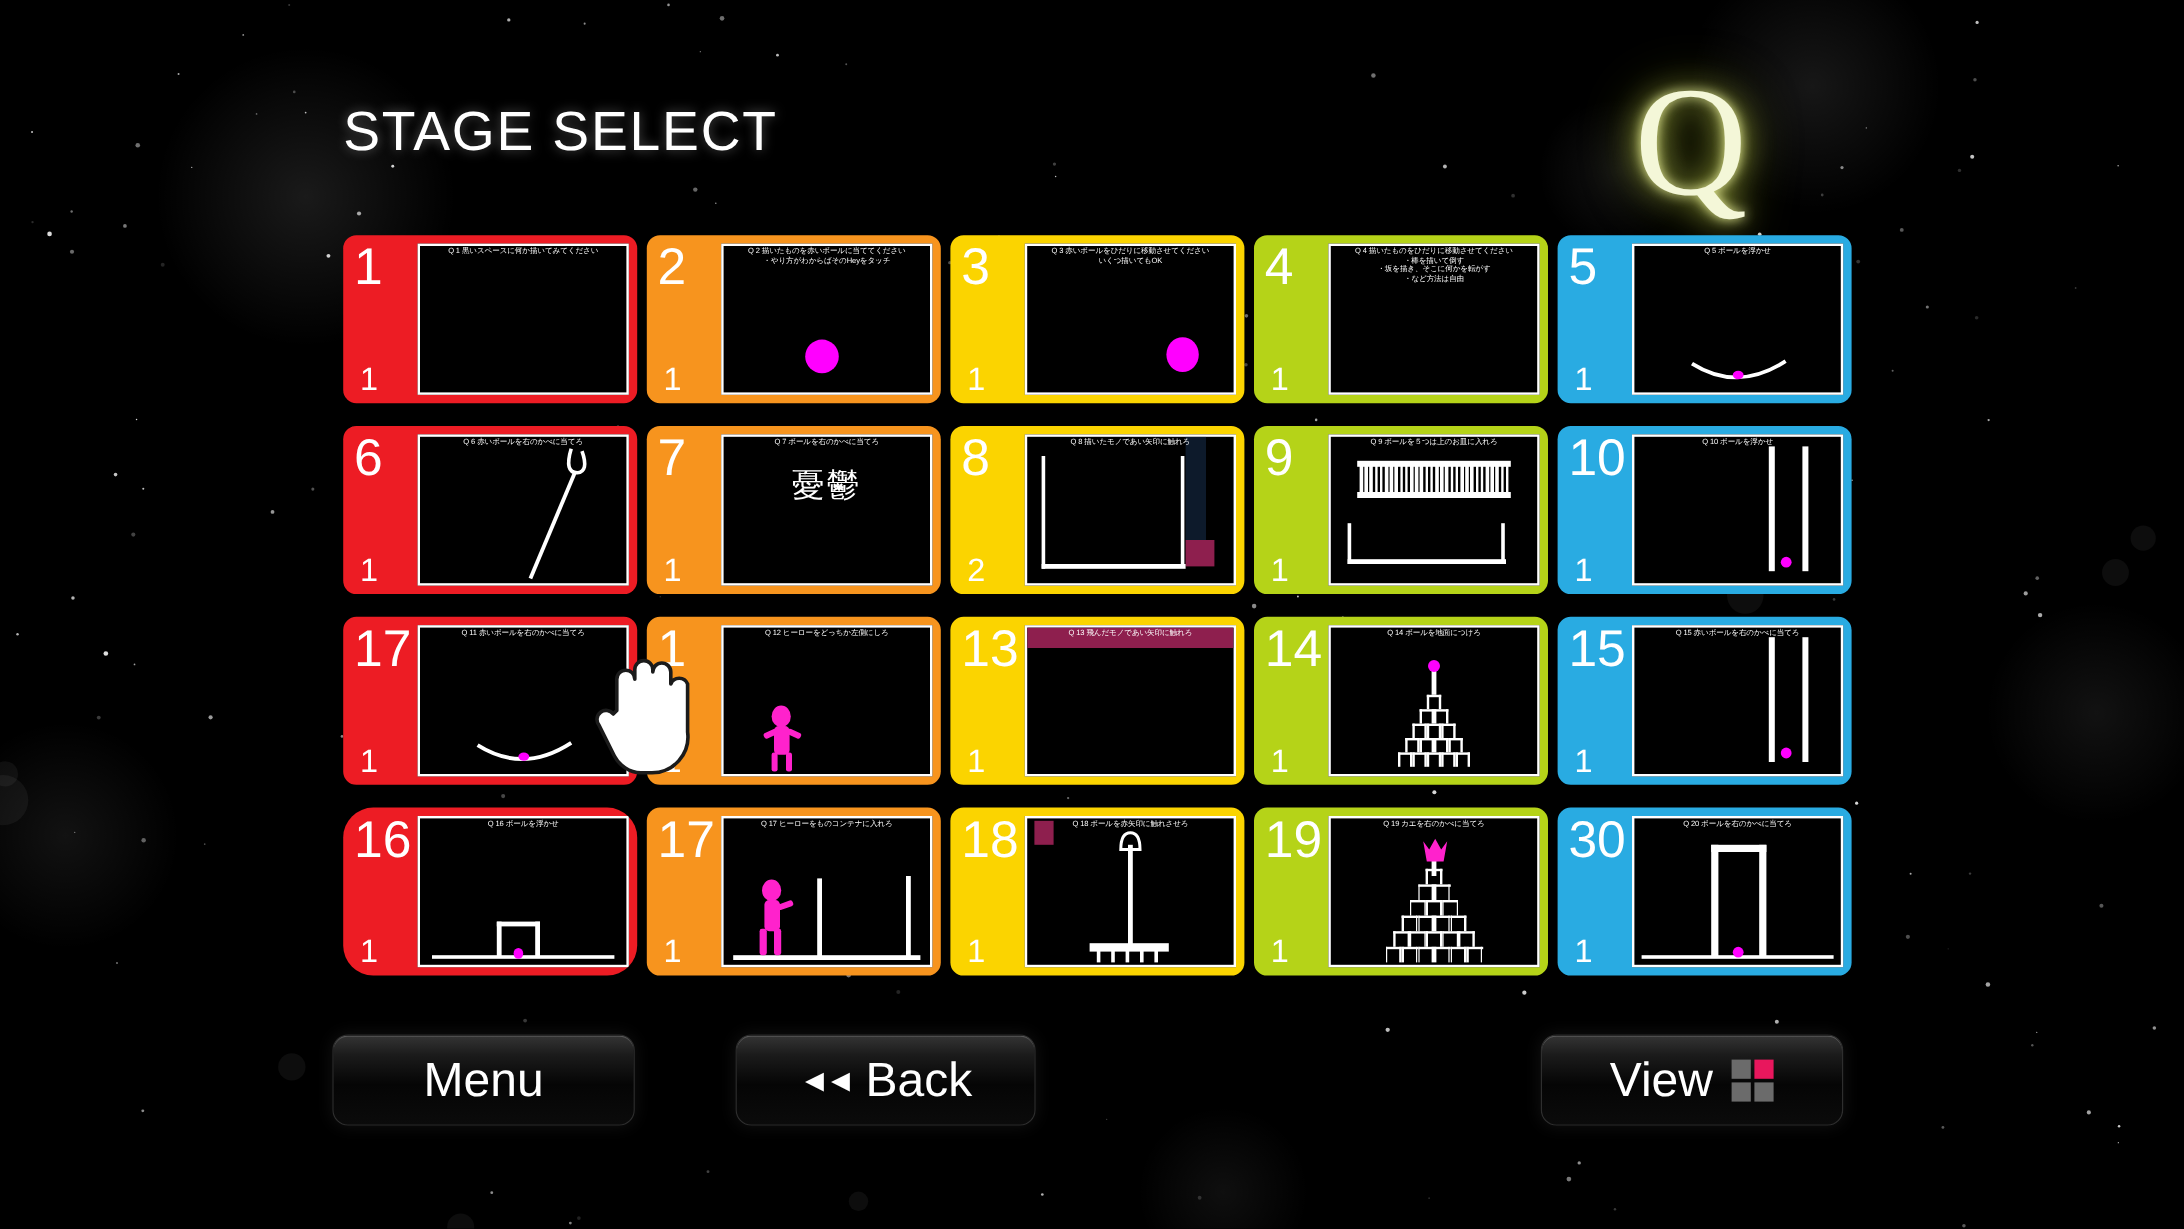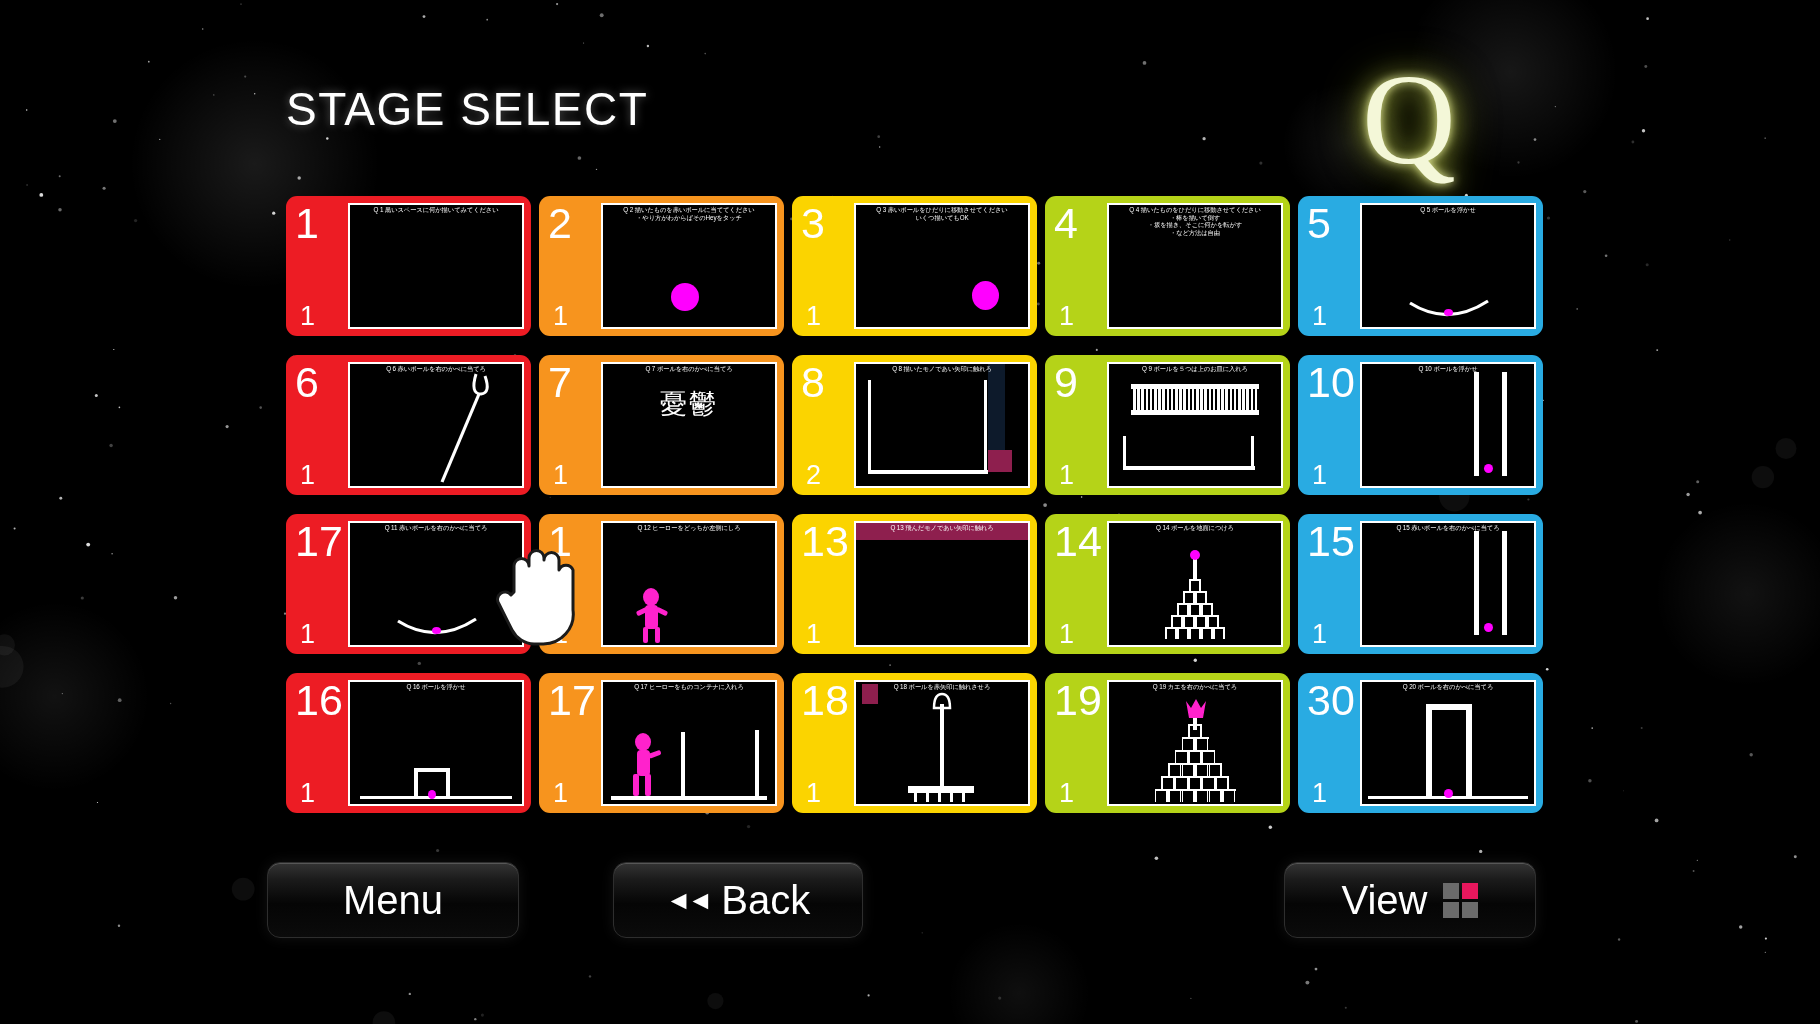--- a/index.html
+++ b/index.html
@@ -102,21 +102,21 @@
   }
   #buttons { position: absolute; left: 0; top: 862px; width: 1820px; height: 80px; }
   .btn {
     position: absolute; height: 76px; border-radius: 13px;
     background: linear-gradient(180deg,#343434 0%, #1b1b1b 22%, #050505 55%, #0b0b0b 100%);
     border: 1px solid #2e2e2e;
     box-shadow: 0 0 14px rgba(255,255,255,0.07), inset 0 1px 0 rgba(255,255,255,0.18);
     display: flex; align-items: center; justify-content: center; gap: 12px;
     color: #ffffff; font-size: 40px; cursor: pointer;
   }
-  #btn-menu { left: 267px; width: 252px; }
+  #btn-menu { left: 277px; width: 252px; }
   #btn-back { left: 613px; width: 250px; }
   #btn-next { left: 953px; width: 250px; }
   #btn-view { left: 1284px; width: 252px; }
   .chev { font-size: 26px; letter-spacing: -4px; }
   #view-grid-icon {
     display: grid; grid-template-columns: 16px 16px; grid-template-rows: 16px 16px;
     gap: 3px; margin-left: 4px;
   }
   #view-grid-icon span { display:block; background: #6b6b6b; }
   #view-grid-icon span.hot { background: #e8175d; }
@@ -578,21 +578,21 @@
         <div class="tile-attempts">1</div>
         <div class="thumb">
           <div class="art">
             <div class="wline" style="left:112px;top:8px;width:5px;height:104px;"></div>
             <div class="wline" style="left:140px;top:8px;width:5px;height:104px;"></div>
         <div class="dot-m" style="left:122px;top:100px;width:9px;height:9px;"></div>
           </div>
           <div class="thumb-caption">Q 15 赤いボールを右のかべに当てろ</div>
         </div>
       </div>
-      <div class="tile" style="background: rgb(237, 28, 36);">
+      <div class="tile" style="background: rgb(237, 28, 36); border-radius: 25px;">
         <div class="tile-num">16</div>
         <div class="tile-attempts">1</div>
         <div class="thumb">
           <div class="art">
             <div class="wline" style="left:64px;top:86px;width:4px;height:30px;"></div>
             <div class="wline" style="left:96px;top:86px;width:4px;height:30px;"></div>
             <div class="wline" style="left:64px;top:86px;width:36px;height:4px;"></div>
             <div class="wline" style="left:10px;top:114px;width:152px;height:3px;"></div>
         <div class="dot-m" style="left:78px;top:108px;width:8px;height:9px;"></div>
           </div>

